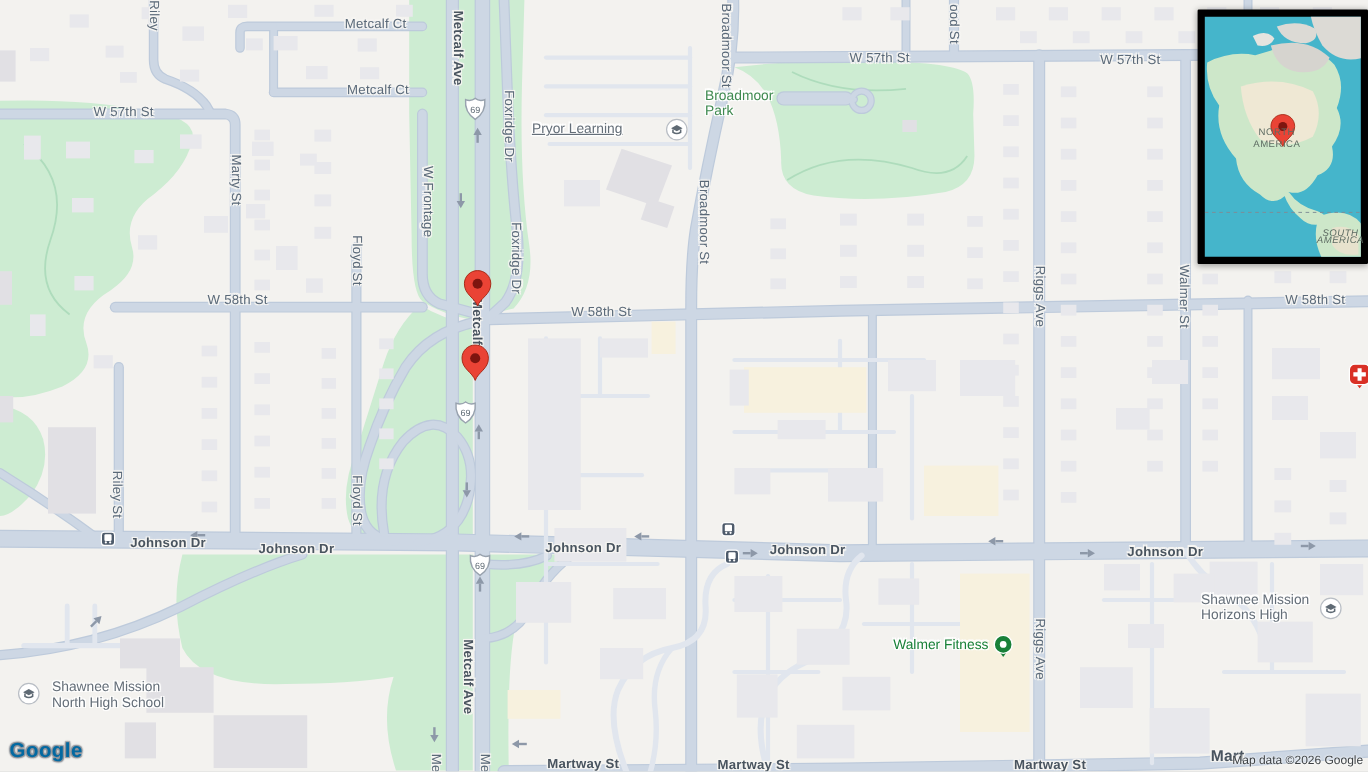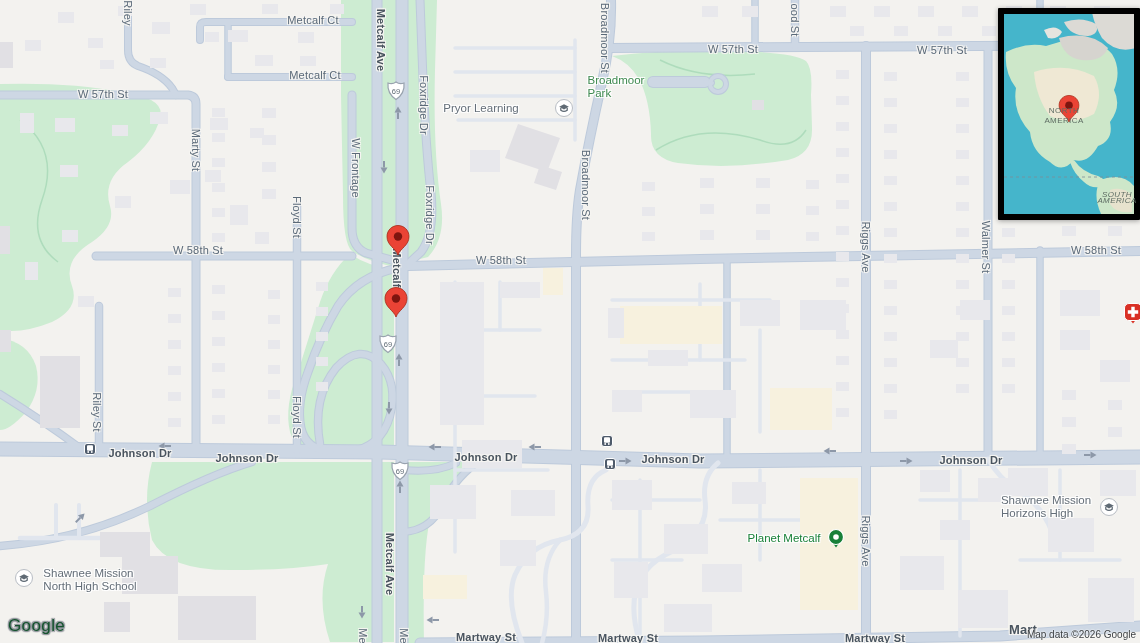--- a/index.html
+++ b/index.html
@@ -33,22 +33,22 @@
     position:absolute;z-index:5;background:#45b5cb;
     border:6px solid #000000;border-radius:1px;
     box-shadow:0 1px 5px rgba(0,0,0,.35);
   }
   #inset .ins-lbl{
     position:absolute;color:#5e6c63;font-size:8px;line-height:9px;
     transform:translate(-50%,-50%);white-space:nowrap;letter-spacing:.4px;
   }
   #inset .ins-lbl.i{font-style:italic;}
   #google-logo{
-    position:absolute;z-index:6;font-size:17px;font-weight:normal;letter-spacing:.4px;
-    color:#14532d;
+    position:absolute;z-index:6;font-size:17px;font-weight:bold;letter-spacing:.4px;
+    color:#0369a1;
     text-shadow:0 0 2px #8d9299,1px 1px 1px #8d9299,-1px -1px 1px #8d9299,1px -1px 1px #8d9299,-1px 1px 1px #8d9299;
   }
   #map-data-attr{
     position:absolute;z-index:6;font-size:10px;color:#3c4043;
     text-shadow:0 0 2px #fff,0 0 2px #fff;
   }
 </style>
 </head>
 <body>
 
@@ -473,23 +473,23 @@
       <div class="lbl b" style="left: 397px; top: 268px; transform: translate(-50%, -50%) rotate(90deg);">Metcalf</div>
       <div class="lbl" style="left: 605px; top: 38px; transform: translate(-50%, -50%) rotate(90deg);">Broadmoor St</div>
       <div class="lbl" style="left: 586px; top: 185px; transform: translate(-50%, -50%) rotate(90deg);">Broadmoor St</div>
       <div class="lbl" style="left: 795px; top: 20px; transform: translate(-50%, -50%) rotate(90deg);">ood St</div>
       <div class="lbl" style="left: 866px; top: 247px; transform: translate(-50%, -50%) rotate(90deg);">Riggs Ave</div>
       <div class="lbl" style="left: 866px; top: 541px; transform: translate(-50%, -50%) rotate(90deg);">Riggs Ave</div>
       <div class="lbl" style="left: 986px; top: 247px; transform: translate(-50%, -50%) rotate(90deg);">Walmer St</div>
       <div class="lbl b" style="left: 390px; top: 564px; transform: translate(-50%, -50%) rotate(90deg);">Metcalf Ave</div>
       <div class="lbl" style="left: 363px; top: 636px; transform: translate(-50%, -50%) rotate(90deg);">Me</div>
       <div class="lbl" style="left: 404px; top: 636px; transform: translate(-50%, -50%) rotate(90deg);">Me</div>
-      <div class="poi gray" style="left: 481px; top: 108px; transform: translate(-50%, -50%);">Pryor Learning</div>
+      <div class="poi gray" style="left: 481px; top: 108px; transform: translate(-50%, -50%); text-decoration: underline;">Pryor Learning</div>
       <div class="poi park" style="left: 616px; top: 87px; transform: translate(-50%, -50%);">Broadmoor<br>Park</div>
-      <div class="poi green" style="left: 784px; top: 538px; transform: translate(-50%, -50%);">Planet Metcalf</div>
+      <div class="poi green" style="left: 784px; top: 538px; transform: translate(-50%, -50%);">Walmer Fitness</div>
       <div class="poi gray" style="left: 90px; top: 580px; transform: translate(-50%, -50%);">Shawnee Mission<br>North High School</div>
       <div class="poi gray" style="left: 1046px; top: 507px; transform: translate(-50%, -50%);">Shawnee Mission<br>Horizons High</div>
     </div>
   <svg id="overlay" width="1140" height="643" viewBox="0 0 1140 643">
       <g transform="translate(564,108)">
         <circle r="8.5" fill="#fff" stroke="#b8bdc4" stroke-width="1"></circle>
         <path d="M-4.8,-1.2 L0,-3.8 L4.8,-1.2 L0,1.4 Z" fill="#5f6a74"></path>
         <path d="M-3.2,0 L-3.2,2.2 Q0,4.4 3.2,2.2 L3.2,0" fill="none" stroke="#5f6a74" stroke-width="1.3"></path>
       </g>
       <g transform="translate(24,578)">

